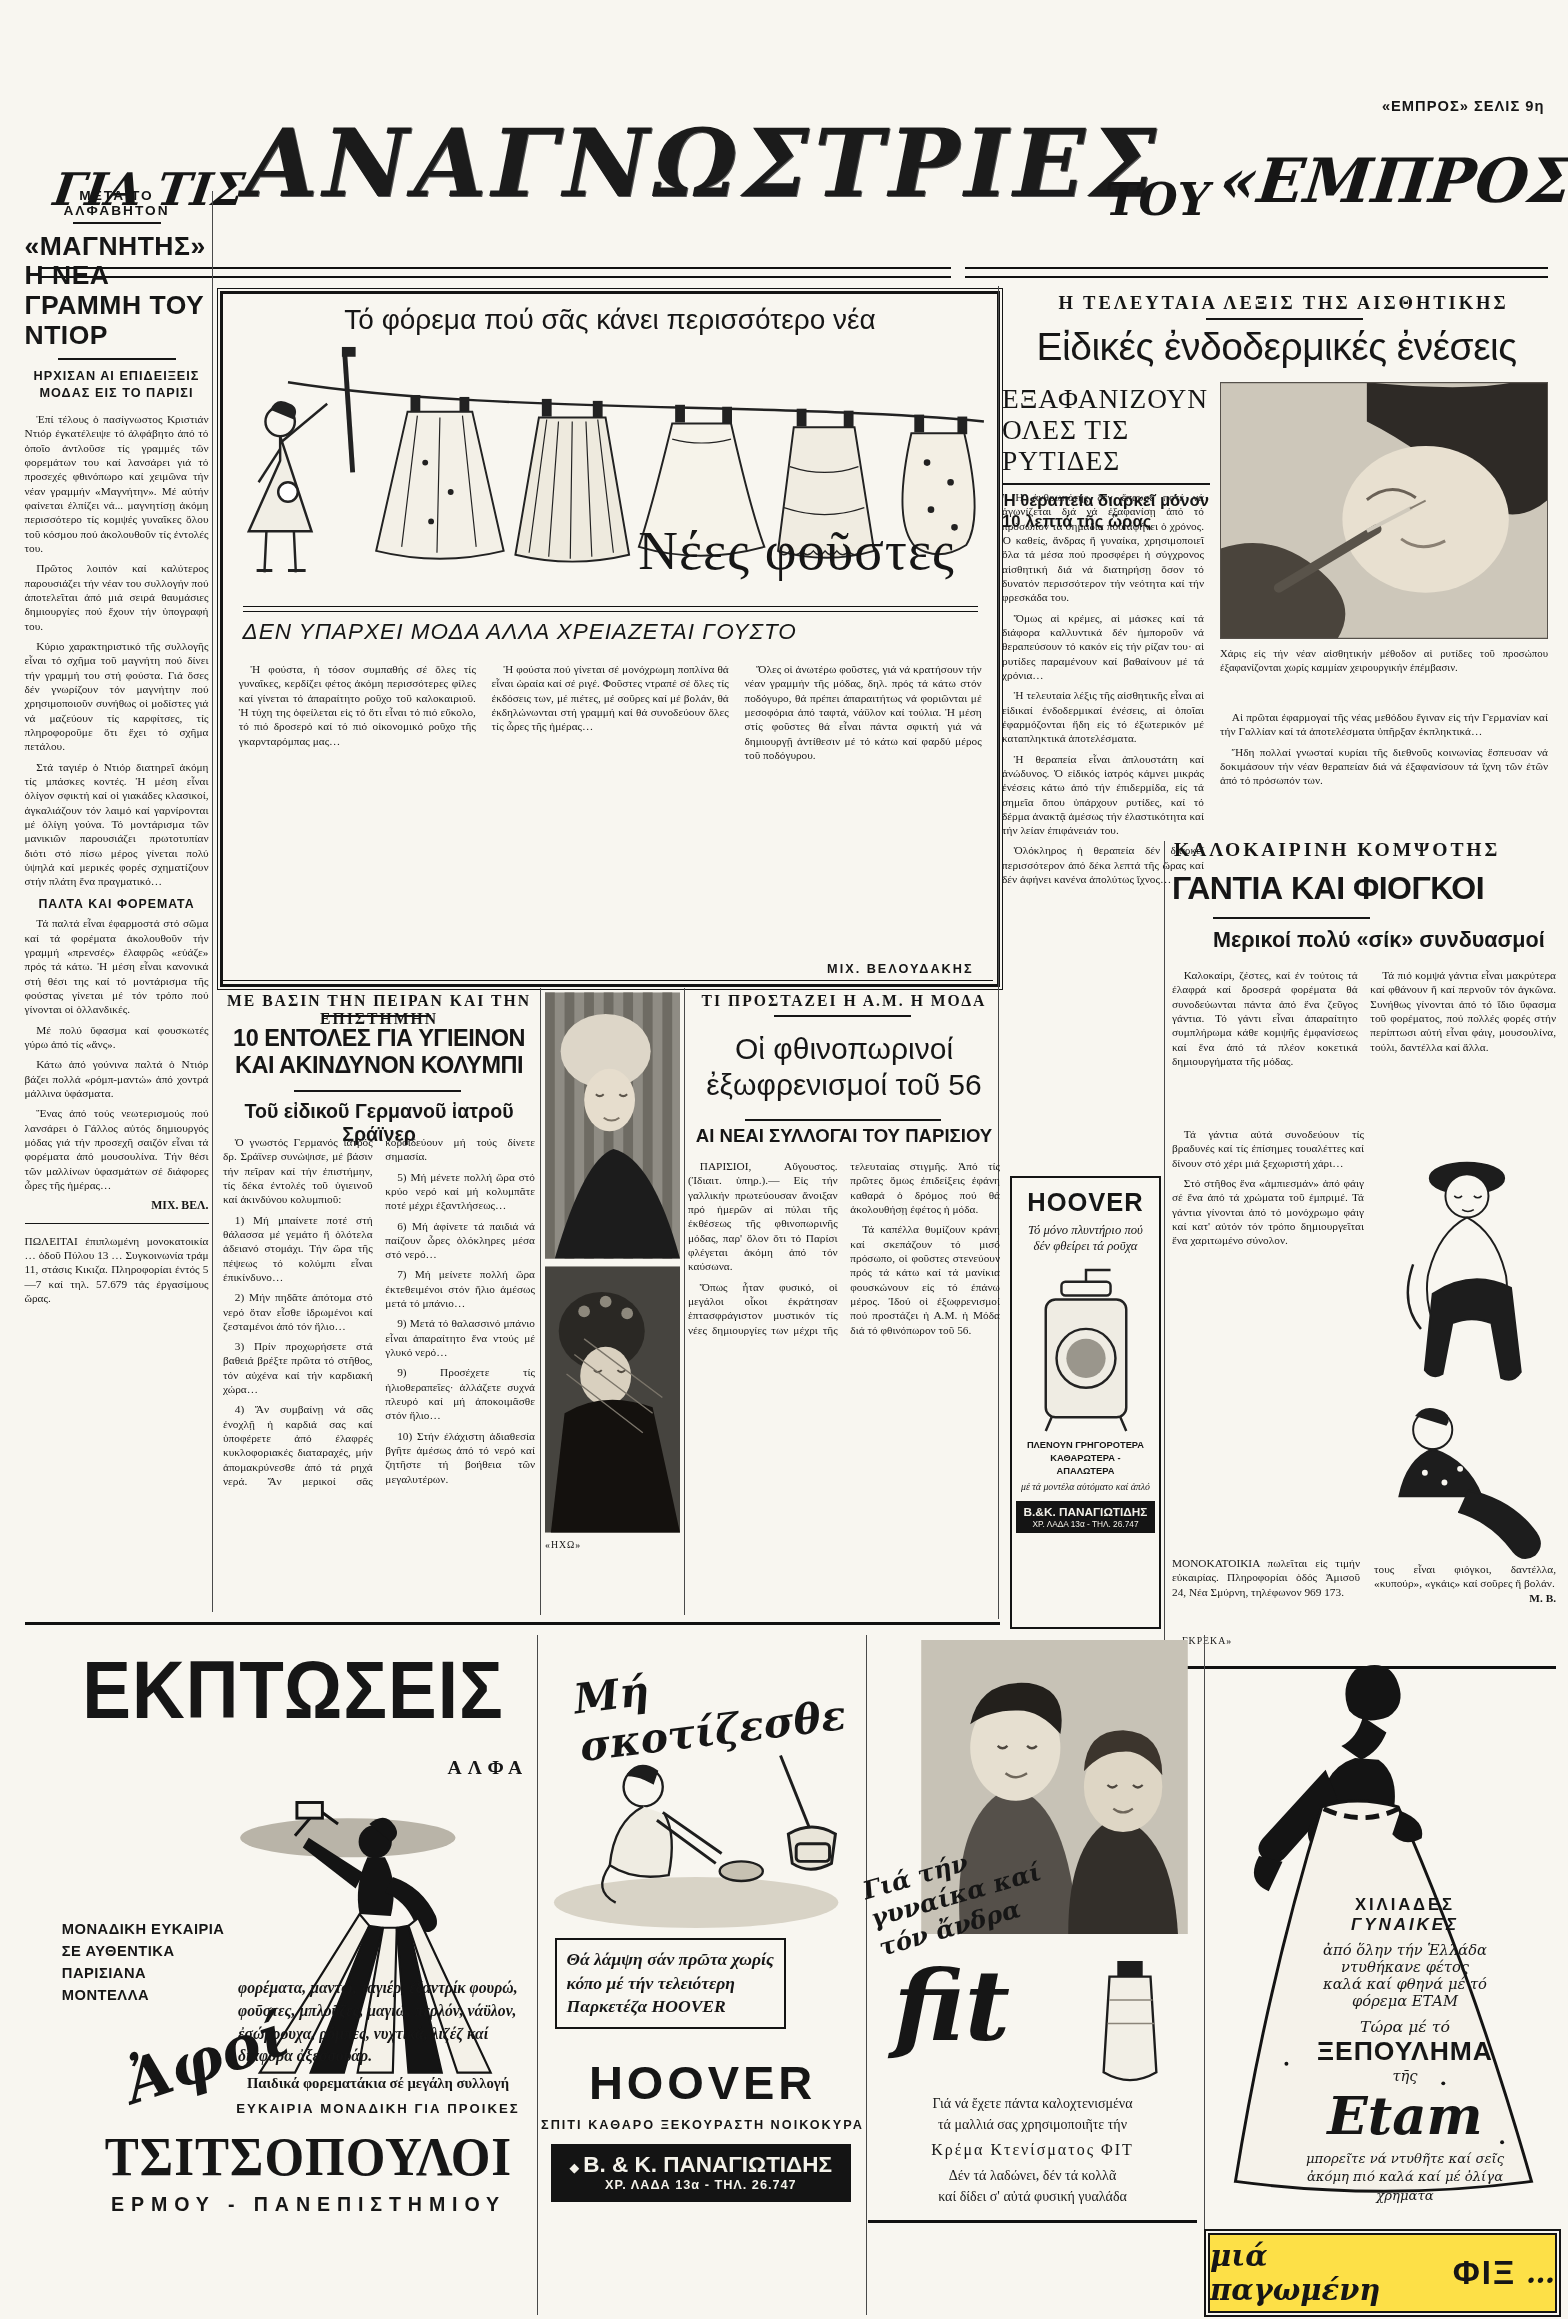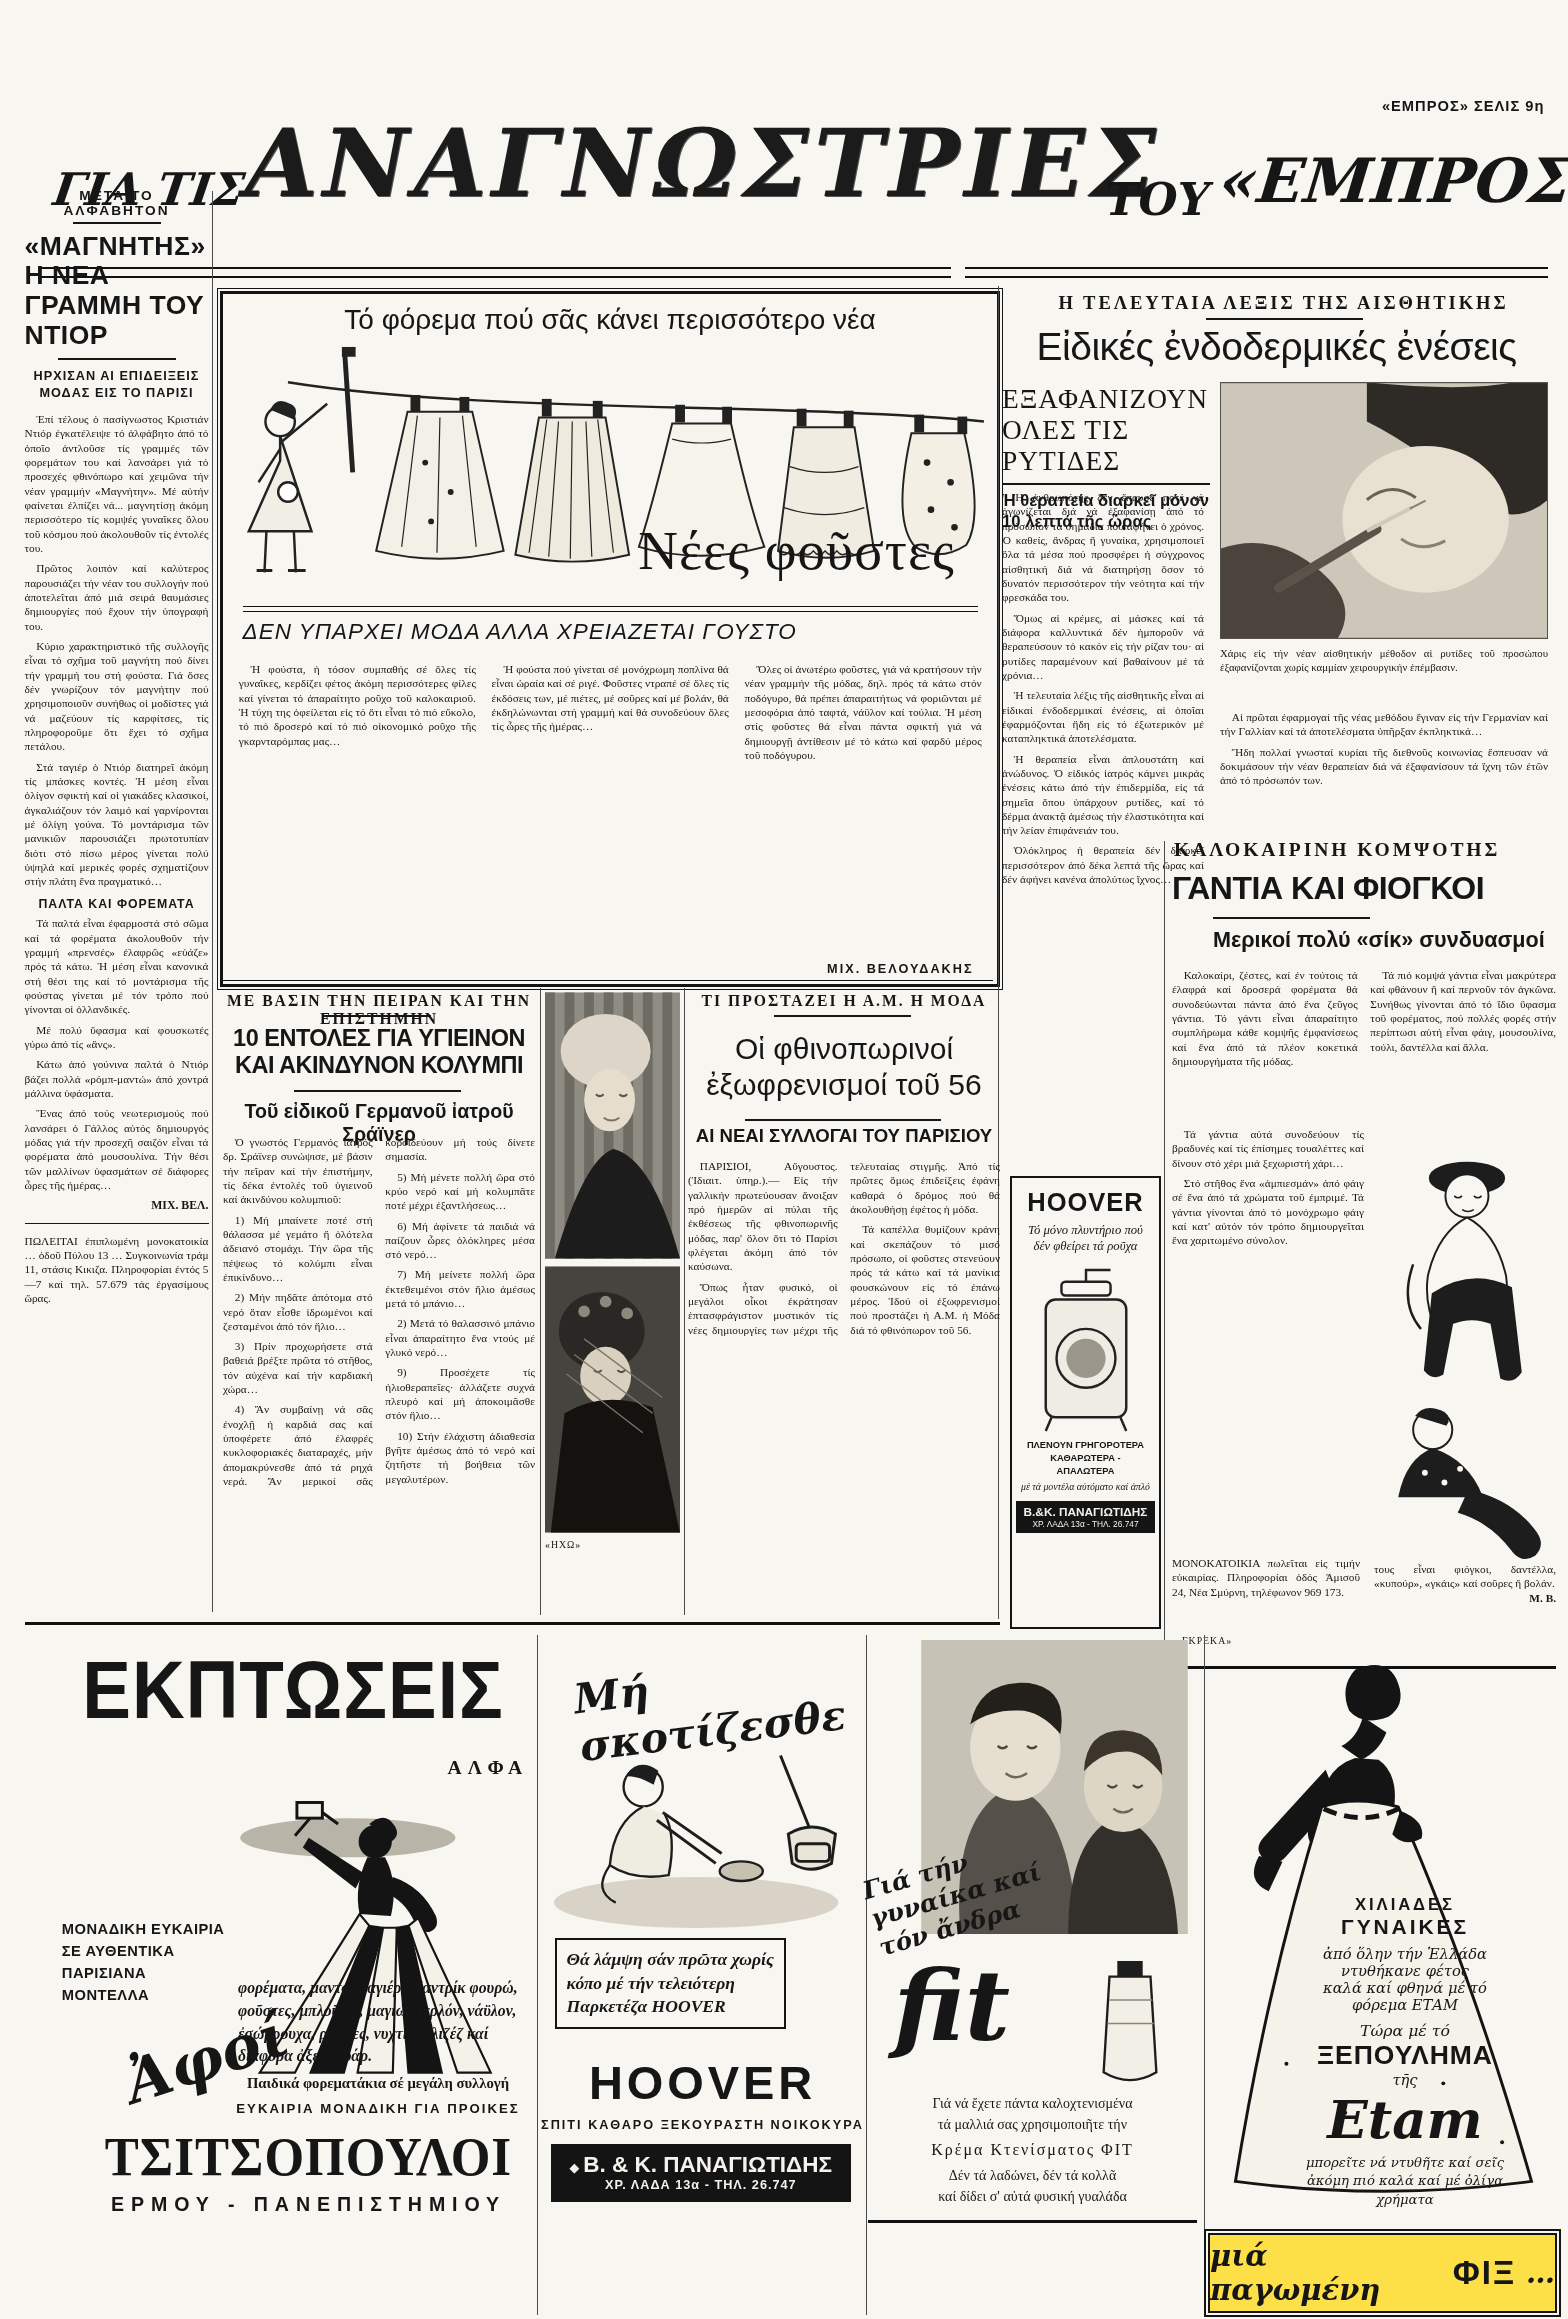--- a/index.html
+++ b/index.html
@@ -245,21 +245,21 @@
   <div class="abs c sans" style="left:223px;top:1100px;width:312px;font-size:19.6px;font-weight:700;">Τοῦ εἰδικοῦ Γερμανοῦ ἰατροῦ Σράϊνερ</div>
   <div class="abs body cols2" style="left:223px;top:1135px;width:312px;height:478px;">
     <p>Ὁ γνωστός Γερμανός ἰατρός δρ. Σράϊνερ συνώψισε, μέ βάσιν τήν πεῖραν καί τήν ἐπιστήμην, τίς δέκα ἐντολές τοῦ ὑγιεινοῦ καί ἀκινδύνου κολυμπιοῦ:</p>
     <p>1) Μή μπαίνετε ποτέ στή θάλασσα μέ γεμάτο ἤ ὁλότελα ἀδειανό στομάχι. Τήν ὥρα τῆς πέψεως τό κολύμπι εἶναι ἐπικίνδυνο…</p>
     <p>2) Μήν πηδᾶτε ἀπότομα στό νερό ὅταν εἶσθε ἱδρωμένοι καί ζεσταμένοι ἀπό τόν ἥλιο…</p>
     <p>3) Πρίν προχωρήσετε στά βαθειά βρέξτε πρῶτα τό στῆθος, τόν αὐχένα καί τήν καρδιακή χώρα…</p>
     <p>4) Ἄν συμβαίνῃ νά σᾶς ἐνοχλῇ ἡ καρδιά σας καί ὑποφέρετε ἀπό ἐλαφρές κυκλοφοριακές διαταραχές, μήν ἀπομακρύνεσθε ἀπό τά ρηχά νερά. Ἄν μερικοί σᾶς κοροϊδεύουν μή τούς δίνετε σημασία.</p>
     <p>5) Μή μένετε πολλή ὥρα στό κρύο νερό καί μή κολυμπᾶτε ποτέ μέχρι ἐξαντλήσεως…</p>
     <p>6) Μή ἀφίνετε τά παιδιά νά παίζουν ὧρες ὁλόκληρες μέσα στό νερό…</p>
     <p>7) Μή μείνετε πολλή ὥρα ἐκτεθειμένοι στόν ἥλιο ἀμέσως μετά τό μπάνιο…</p>
-    <p>2) Μετά τό θαλασσινό μπάνιο εἶναι ἀπαραίτητο ἕνα ντούς μέ γλυκό νερό…</p>
+    <p>9) Μετά τό θαλασσινό μπάνιο εἶναι ἀπαραίτητο ἕνα ντούς μέ γλυκό νερό…</p>
     <p>9) Προσέχετε τίς ἡλιοθεραπεῖες· ἀλλάζετε συχνά πλευρό καί μή ἀποκοιμᾶσθε στόν ἥλιο…</p>
     <p>10) Στήν ἐλάχιστη ἀδιαθεσία βγῆτε ἀμέσως ἀπό τό νερό καί ζητῆστε τή βοήθεια τῶν μεγαλυτέρων.</p>
   </div>
 
   <svg class="abs" style="left:545px;top:992px;" width="135" height="267" viewBox="0 0 138 272">
     <rect width="138" height="272" fill="#8f8c84"></rect>
     <g>
       <rect x="0" y="0" width="10" height="272" fill="#6e6b63"></rect>
         <rect x="20" y="0" width="10" height="272" fill="#6e6b63"></rect>
       <rect x="40" y="0" width="10" height="272" fill="#6e6b63"></rect>
@@ -431,21 +431,21 @@
       <path d="M116 158 Q60 340 28 540 Q180 560 330 540 Q270 330 194 158 Q150 146 116 158 Z" fill="#f5f2ea" stroke="#141414" stroke-width="3"></path>
       <path d="M118 160 q40 18 76 0" stroke="#141414" stroke-width="5" fill="none" stroke-dasharray="14 8"></path>
       <path d="M196 162 q26 10 22 28 q-18 10 -30 -4" fill="#141414"></path>
       <circle cx="80" cy="420" r="2" fill="#141414"></circle>
         <circle cx="140" cy="470" r="2" fill="#141414"></circle>
       <circle cx="240" cy="440" r="2" fill="#141414"></circle>
         <circle cx="300" cy="500" r="2" fill="#141414"></circle>
     </svg>
     <div class="abs" style="left:94px;top:263px;width:206px;text-align:center;">
       <div class="sans" style="font-size:16.7px;font-weight:700;letter-spacing:2.9px;">ΧΙΛΙΑΔΕΣ</div>
-      <div class="sans" style="font-size:21px;font-weight:700;letter-spacing:2.9px;">ΓΥΝΑΙΚΕΣ</div>
+      <div class="sans" style="font-size:17px;font-weight:700;letter-spacing:2.9px;font-style:italic;">ΓΥΝΑΙΚΕΣ</div>
       <div class="script" style="font-size:14.7px;margin-top:5.9px;">ἀπό ὅλην τήν Ἑλλάδα</div>
       <div class="script" style="font-size:14.7px;">ντυθήκανε φέτος</div>
       <div class="script" style="font-size:14.7px;">καλά καί φθηνά μέ τό φόρεμα ΕΤΑΜ</div>
       <div class="script" style="font-size:15.7px;margin-top:7.8px;">Τώρα μέ τό</div>
       <div class="sans" style="font-size:26.5px;font-weight:900;letter-spacing:1px;">ΞΕΠΟΥΛΗΜΑ</div>
       <div class="script" style="font-size:14.7px;">τῆς</div>
       <div class="script" style="font-size:53px;font-weight:700;">Etam</div>
       <div class="script" style="font-size:13.2px;line-height:1.4;margin-top:3.9px;">μπορεῖτε νά ντυθῆτε καί σεῖς ἀκόμη πιό καλά καί μέ ὀλίγα χρήματα</div>
     </div>
   </div>

